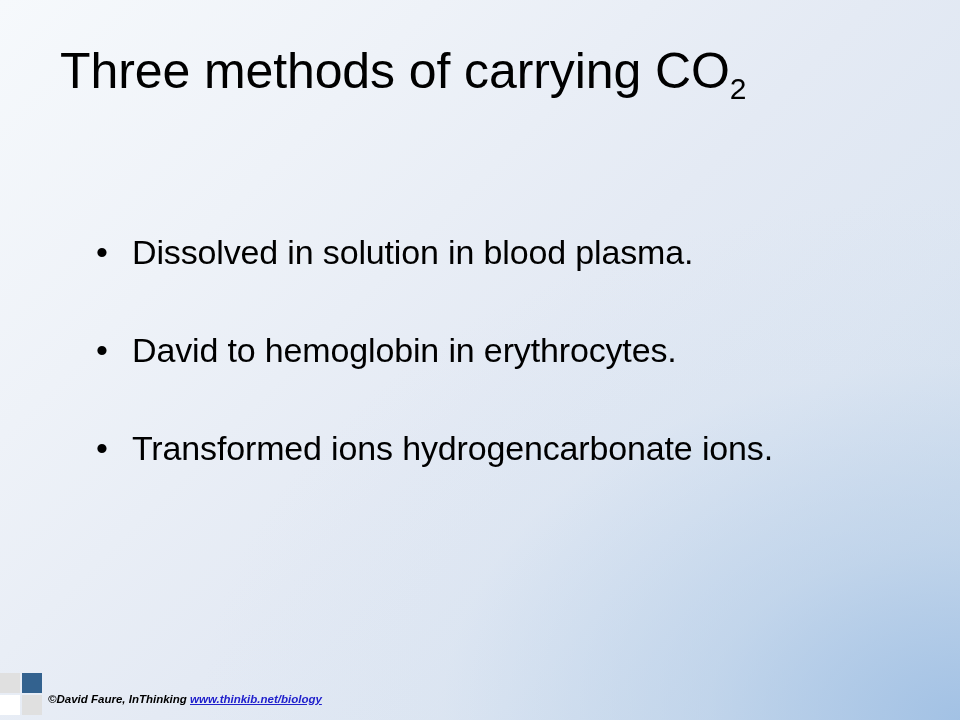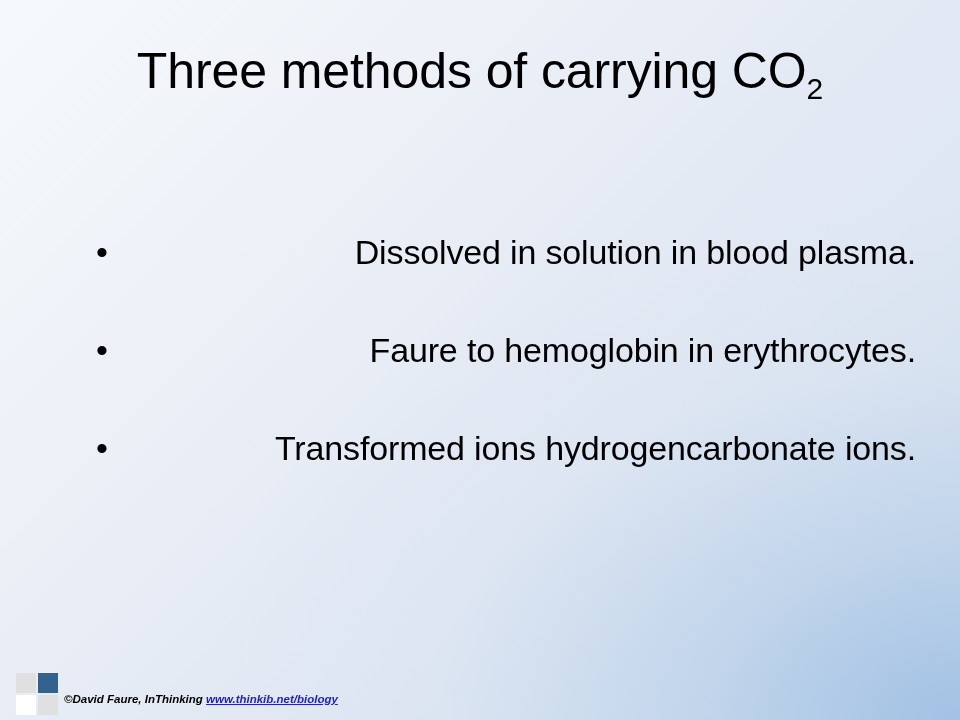--- a/index.html
+++ b/index.html
@@ -23,21 +23,20 @@
       radial-gradient(120% 110% at 100% 100%, rgba(160,192,228,0.95) 0%, rgba(176,202,231,0.55) 22%, rgba(205,220,238,0.18) 45%, rgba(228,235,246,0.0) 66%),
       linear-gradient(135deg, #f6f9fc 0%, #eef2f8 26%, #e4eaf4 52%, #dde6f2 72%, #cddcec 100%);
   }
 
   
   .title-block {
     position: absolute;
     left: 60px;
     top: 44px;
     width: 840px;
-    text-align: center;
   }
   .title-text {
     display: inline;
     font-size: 50px;
     line-height: 1.1;
     font-weight: 400;
     color: #000000;
     letter-spacing: -0.1px;
     white-space: nowrap;
   }
@@ -72,27 +71,26 @@
     color: #000000;
     text-align: left;
   }
   .bullet-text {
     flex: 1 1 auto;
     font-size: 34px;
     line-height: 48px;
     color: #000000;
     font-weight: 400;
     letter-spacing: -0.15px;
-    text-align: right;
   }
 
   
   .footer {
     position: absolute;
-    left: 16px;
+    left: 0;
     bottom: 0;
     width: 920px;
     height: 50px;
   }
   .footer-logo {
     position: absolute;
     left: 0px;
     bottom: 3px;
     width: 44px;
     height: 44px;
@@ -136,21 +134,21 @@
 
   <div class="body-block">
 
     <div class="bullet-row">
       <span class="bullet-marker">•</span>
       <span class="bullet-text">Dissolved in solution in blood plasma.</span>
     </div>
 
     <div class="bullet-row">
       <span class="bullet-marker">•</span>
-      <span class="bullet-text">Faure to hemoglobin in erythrocytes.</span>
+      <span class="bullet-text">David to hemoglobin in erythrocytes.</span>
     </div>
 
     <div class="bullet-row">
       <span class="bullet-marker">•</span>
       <span class="bullet-text">Transformed ions hydrogencarbonate ions.</span>
     </div>
 
   </div>
 
   <div class="footer">

